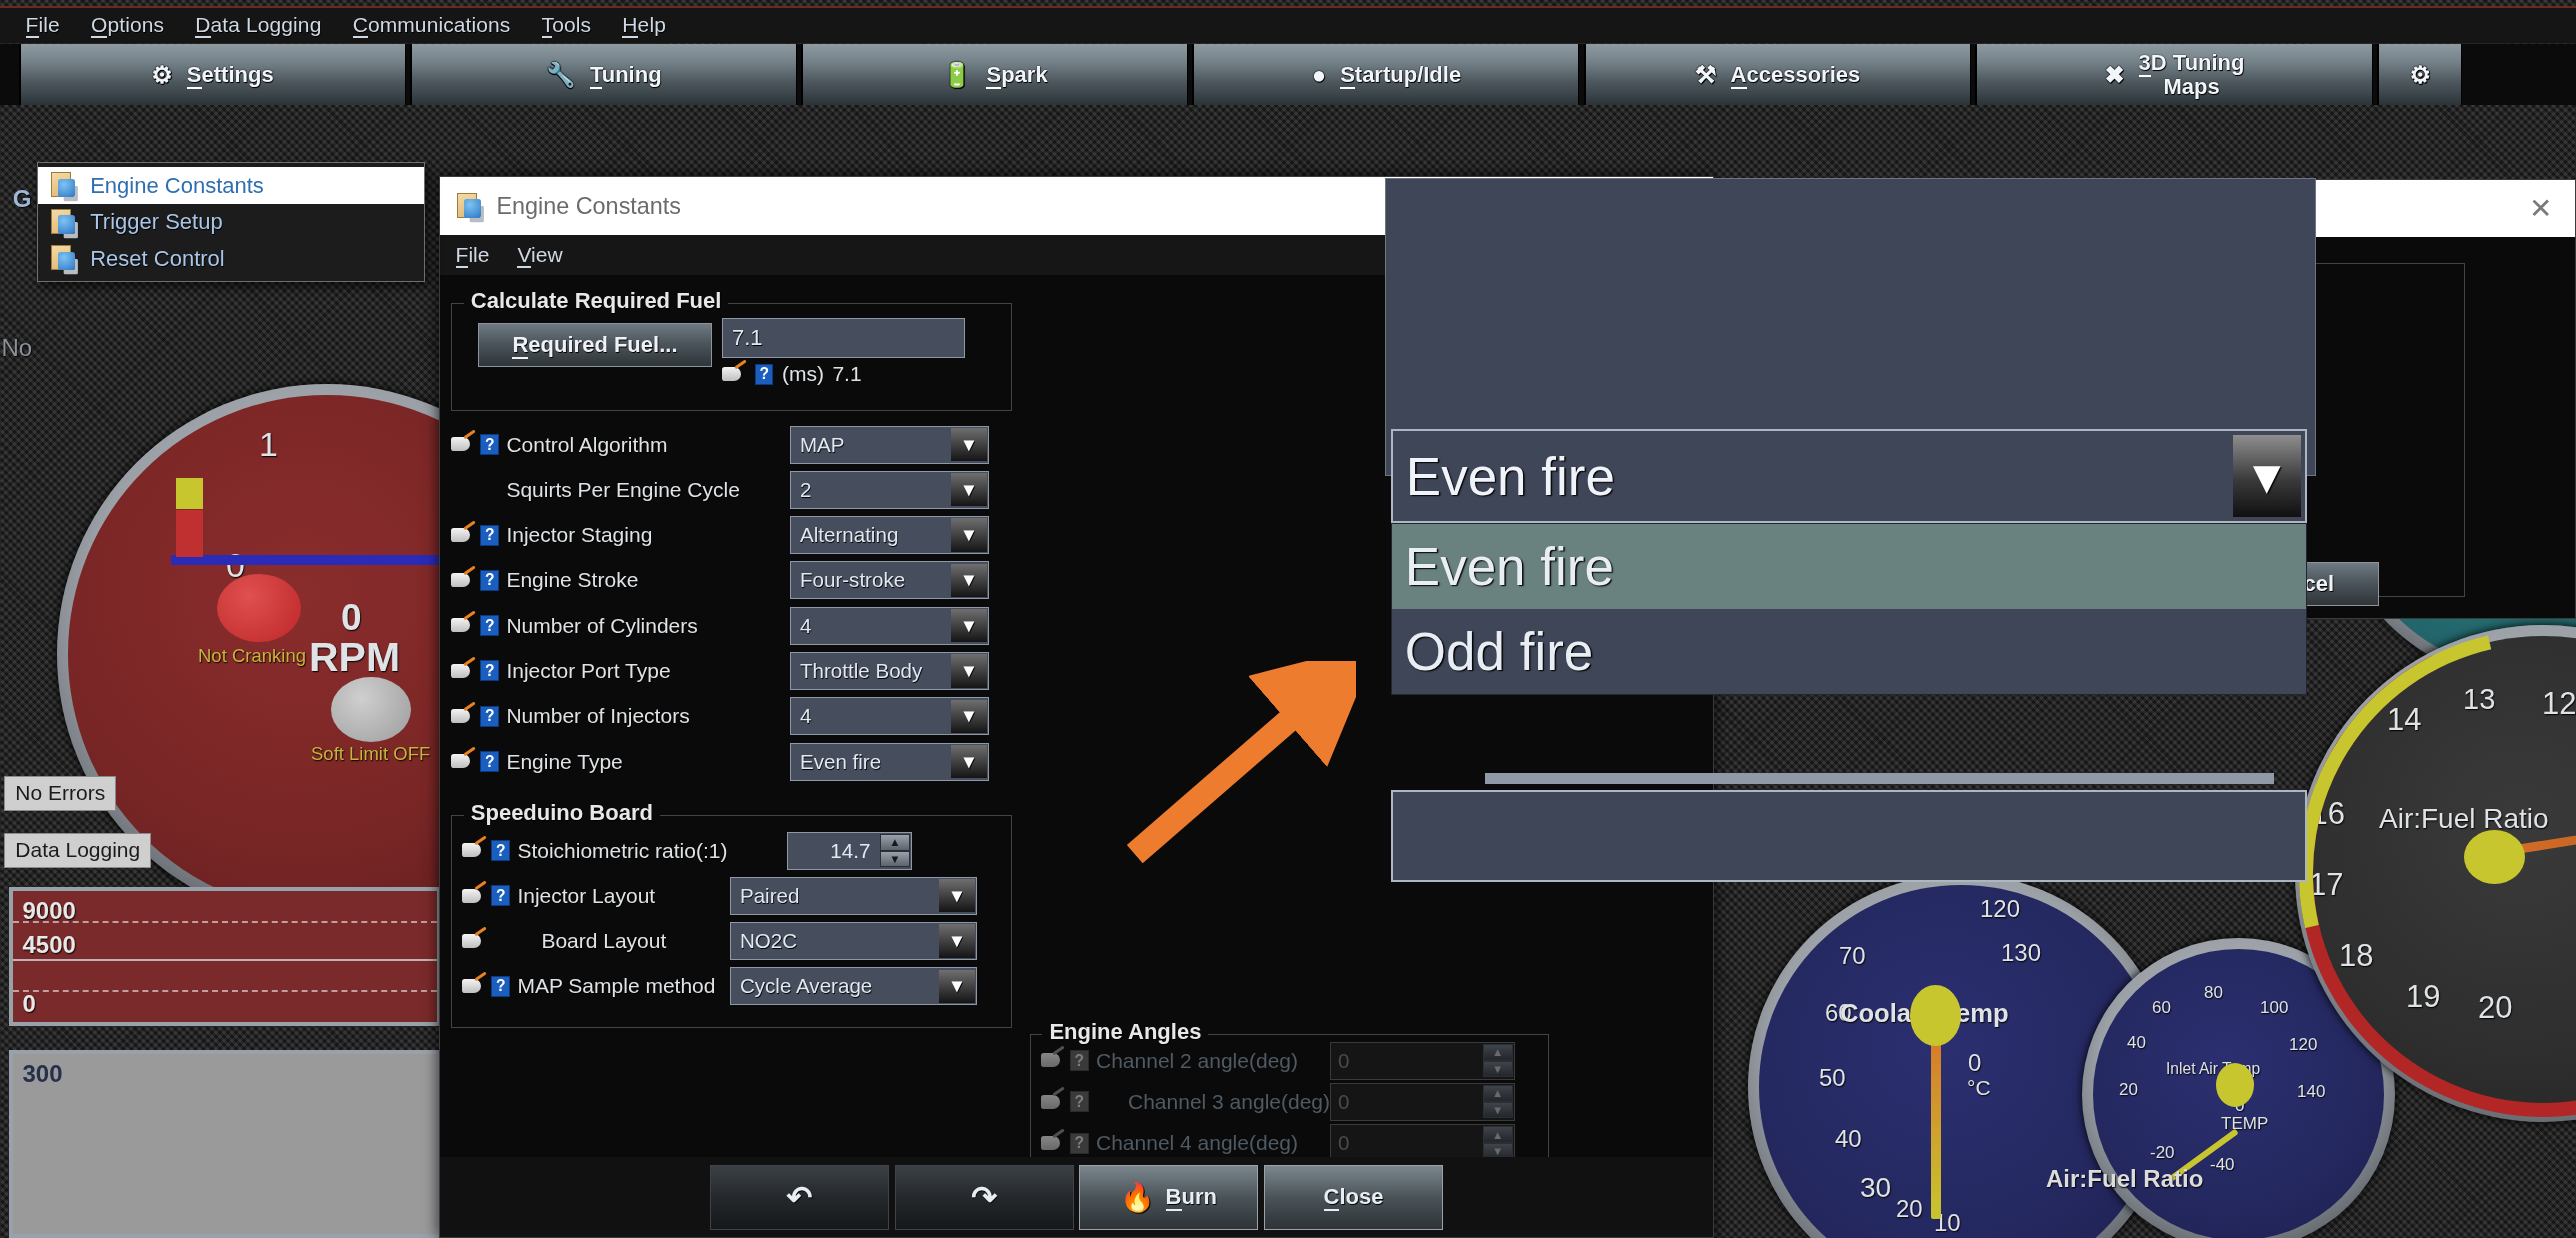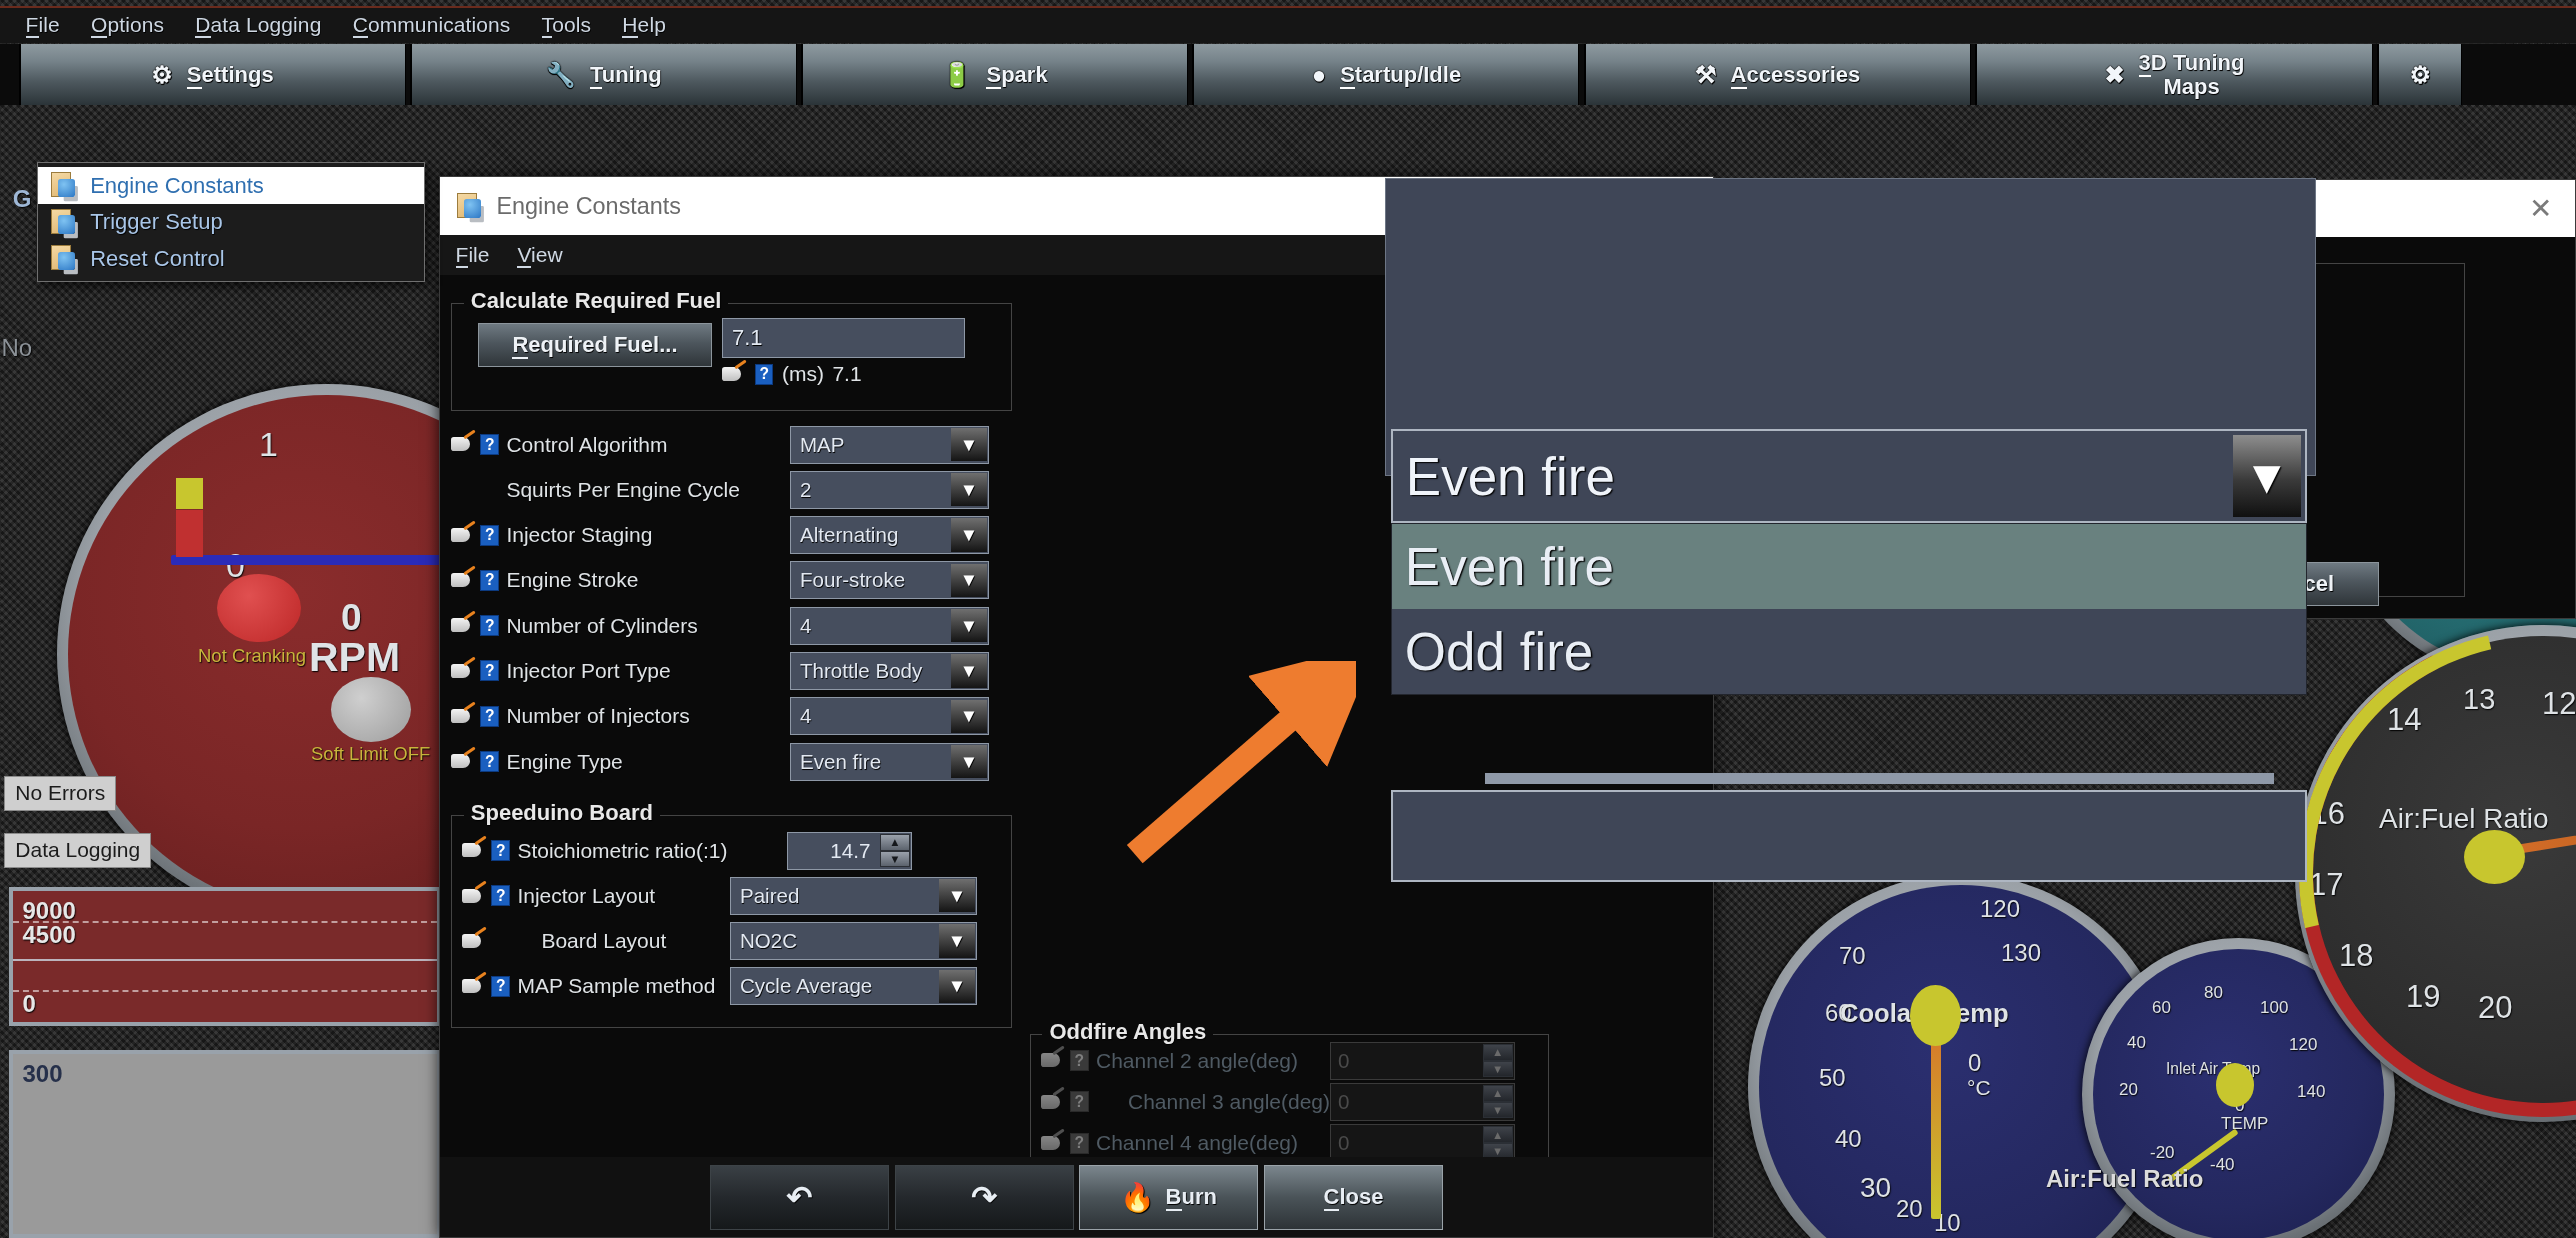--- a/index.html
+++ b/index.html
@@ -328,21 +328,21 @@
     <div style="position:absolute;left:119px;top:126px;width:27px;height:47px;background:#c03030;"></div>
     <div style="position:absolute;left:455px;top:444px;width:85px;height:24px;background:#c03030;transform:rotate(22deg);"></div>
   </div>
 
   <div class="chip" style="left:4.3px;top:776px;">No Errors</div>
   <div class="chip" style="left:4.3px;top:833px;">Data Logging</div>
 
   <div id="rpmChart">
     <div class="glabel" style="top:5.7px;">9000</div>
     <div class="dash" style="top:30px;"></div>
-    <div class="glabel" style="top:30px;text-align:right;">4500</div>
+    <div class="glabel" style="top:40px;text-align:right;">4500</div>
     <div class="solid" style="top:68px;"></div>
     <div class="dash" style="top:99px;"></div>
     <div class="glabel" style="top:99px;">0</div>
   </div>
 
   <div id="botChart">
     <div class="glabel">300</div>
   </div>
 
   <div class="gaugewrap" id="coolGauge">
@@ -631,21 +631,21 @@
             </span>
           <span class="flabel" style="width:213px;">MAP Sample method</span>
           <span class="combo" style="width:247px;">
             <span>Cycle Average</span>
             <span class="arrow">▼</span>
           </span>
         </div>
       </div>
 
       <div class="fieldset" style="left:590px; top:759px; width:519px; height:163px;">
-        <div class="legend">Oddfire Angles</div>
+        <div class="legend">Engine Angles</div>
 
         <div class="frow" style="height:37px;">
           <span class="fico">
               <span class="spk" style="filter:grayscale(1) brightness(.55)"></span>
               <span class="qm dis">?</span>
             </span>
           <span class="flabel dis" style="width:234px;">Channel 2 angle(deg)</span>
           <span class="spin dis" style="width:185px;justify-content:flex-start;padding-left:7px;">
             <span>0</span>
             <span class="btns">

